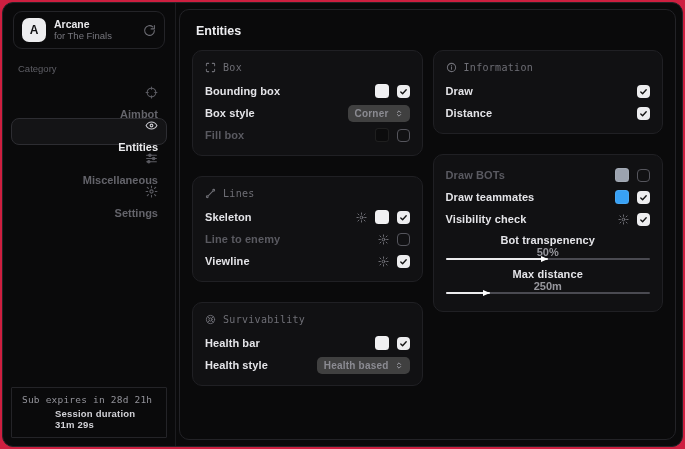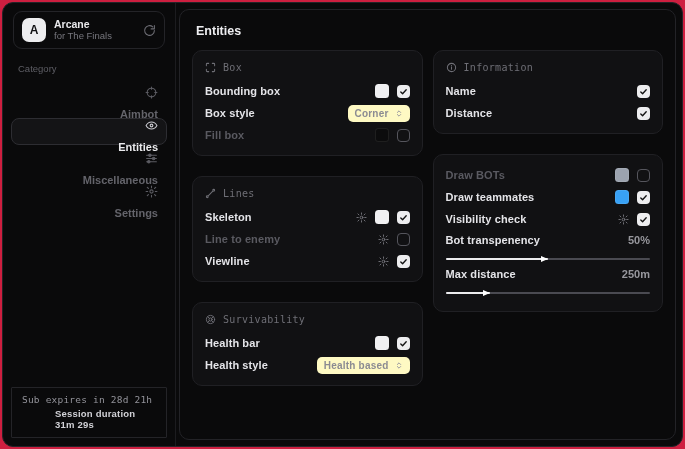--- a/index.html
+++ b/index.html
@@ -90,27 +90,27 @@
   .swatch{width:12px;height:12px;border-radius:3.5px;border:1px solid rgba(255,255,255,.08);}
   .cb{
     width:13px;height:13px;border-radius:4px;box-sizing:border-box;
     display:flex;align-items:center;justify-content:center;
   }
   .cb.on{background:#ededef;}
   .cb.off{border:1.5px solid #55555c;background:transparent;}
   .mini-gear{color:#77777e;display:flex;}
   .dd{
     height:17px;display:flex;align-items:center;gap:6px;
-    background:#fef9c3;border-radius:5px;padding:0 7px;
+    background:#404040;border-radius:5px;padding:0 7px;
     font-size:10px;color:#8b8b92;font-weight:600;letter-spacing:.2px;
   }
   .dd .ddicon{display:flex;color:#9a9aa1;}
   
   .slider-group{margin-top:4px;}
-  .slider-toprow{height:18px;display:flex;justify-content:space-between;}
+  .slider-toprow{height:18px;display:flex;align-items:center;justify-content:space-between;flex-direction:column;}
   .slider-value{font-size:11px;font-weight:600;color:#97979d;}
   .slider{position:relative;height:10px;display:flex;align-items:center;margin-top:2px;margin-bottom:4px;}
   .track{width:100%;height:2px;background:#4a4a51;border-radius:2px;}
   .fill{position:absolute;left:0;height:2px;background:#ececee;border-radius:2px;}
   .thumb{
     position:absolute;top:50%;transform:translate(-100%,-50%);
     width:0;height:0;
     border-top:3.5px solid transparent;border-bottom:3.5px solid transparent;
     border-left:7px solid #ffffff;
   }
@@ -335,21 +335,21 @@
           <div class="card-header">
             <span class="hicon">
               <svg width="11" height="11" viewBox="0 0 24 24" fill="none" stroke="currentColor" stroke-width="2.2" stroke-linecap="round">
                   <circle cx="12" cy="12" r="9"></circle>
                   <path d="M12 11v5M12 7.5v.5"></path>
                 </svg>
             </span>
             <span>Information</span>
           </div>
           <div class="row">
-            <span class="row-label">Name</span>
+            <span class="row-label">Draw</span>
             <span class="ctrls">
               <span class="cb on">
                 <svg width="9" height="9" viewBox="0 0 20 20" fill="none" stroke="#141414" stroke-width="3" stroke-linecap="round" stroke-linejoin="round">
                     <path d="M4 11l4 4 8-9"></path>
                   </svg>
               </span>
             </span>
           </div>
           <div class="row">
             <span class="row-label">Distance</span>

